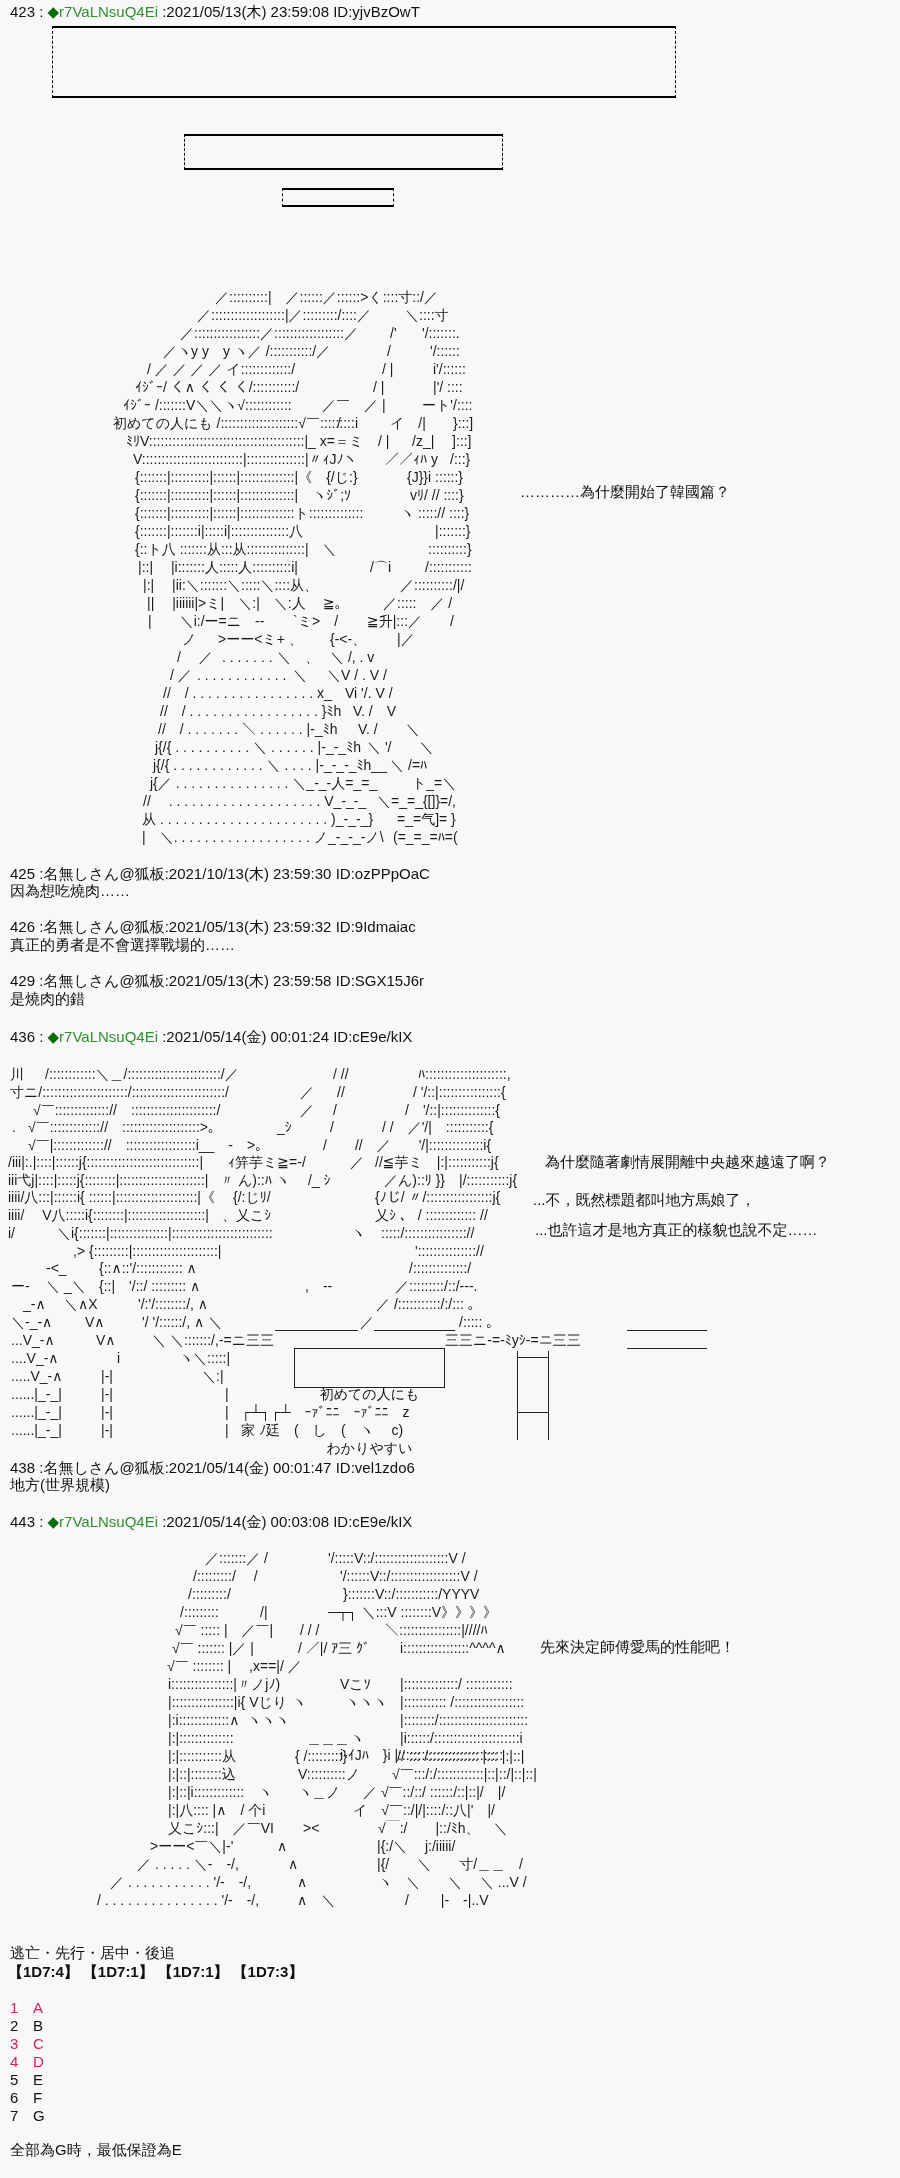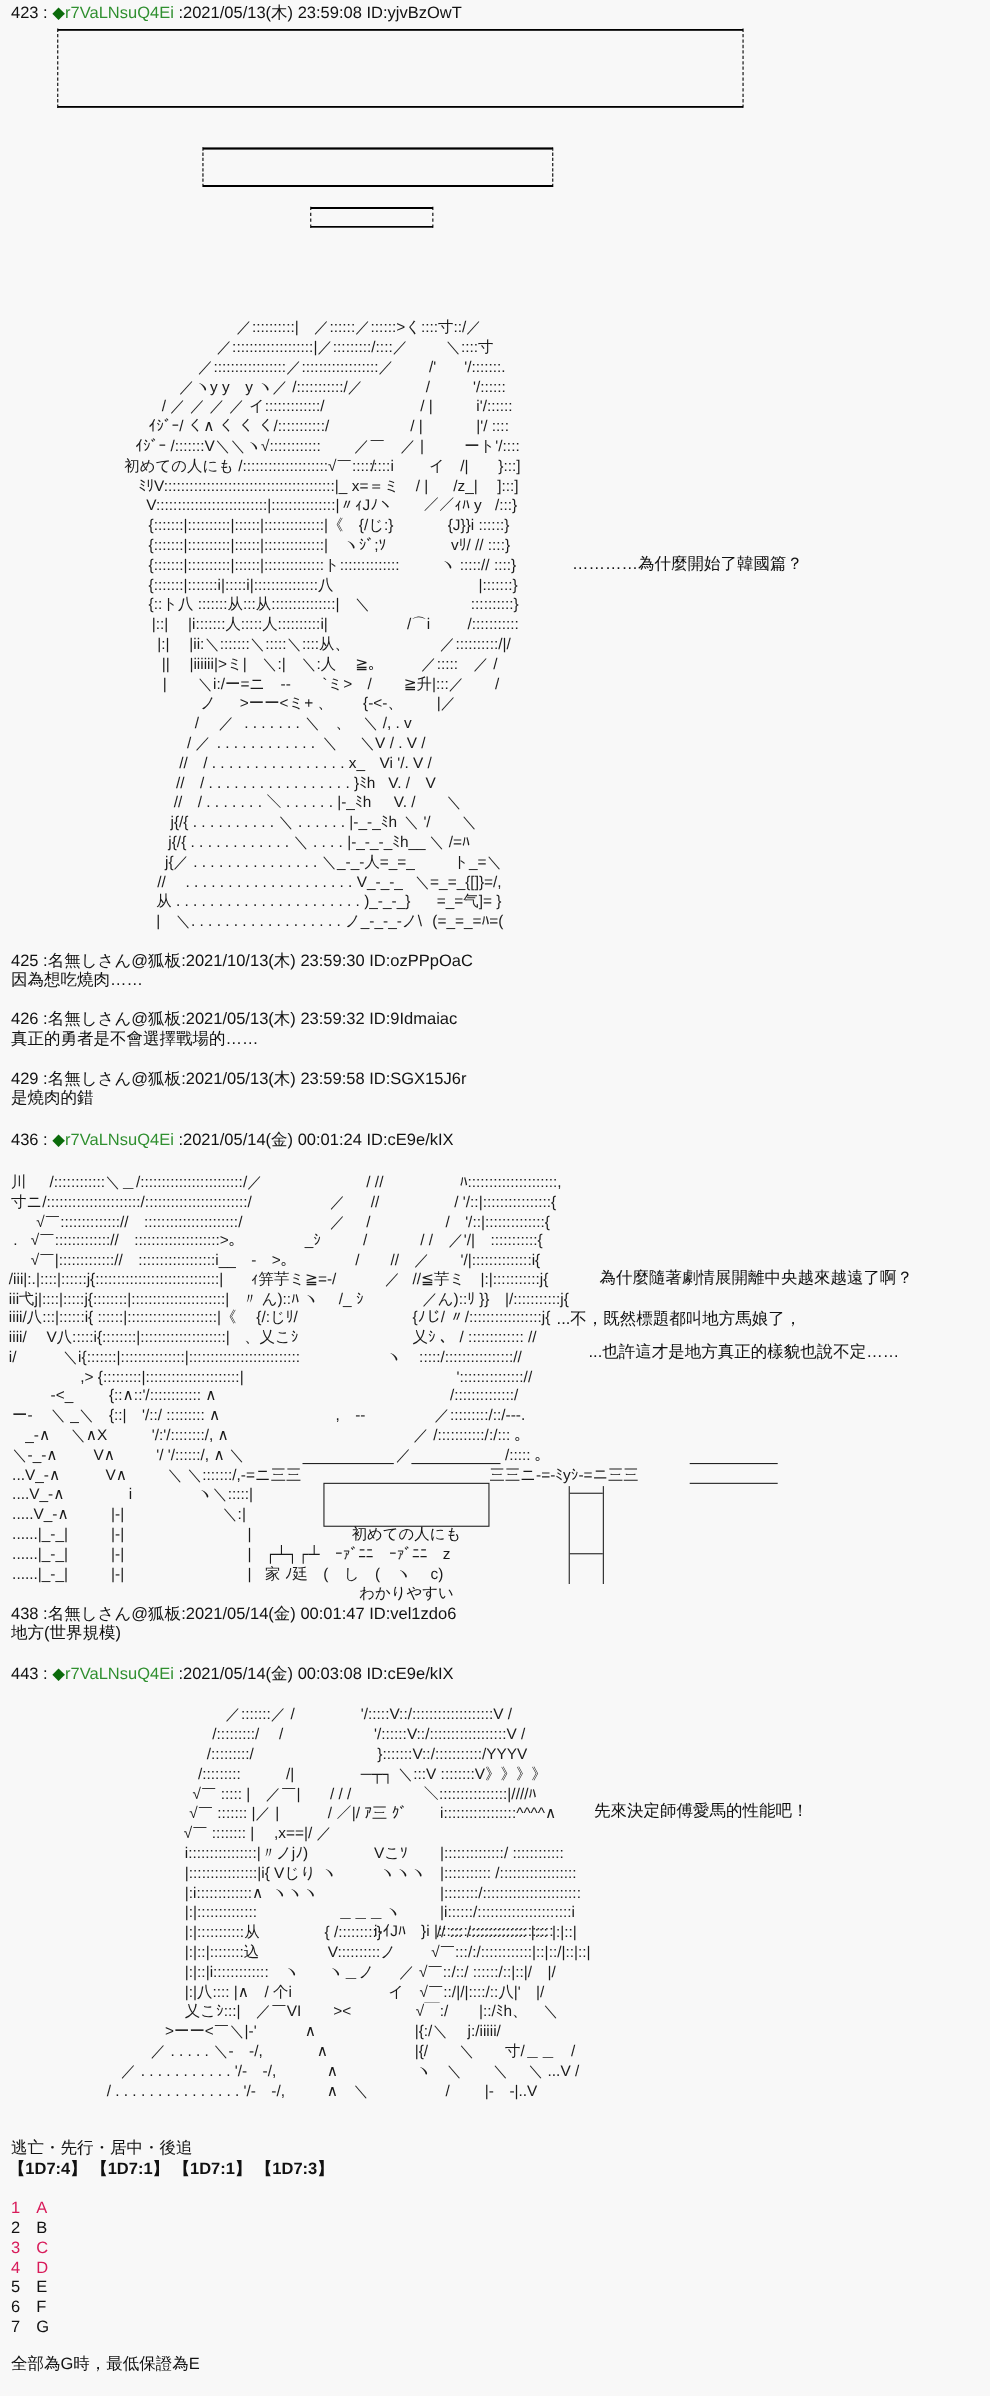--- a/index.html
+++ b/index.html
@@ -108,21 +108,21 @@
     <span class="a" style="left:408px;top:756px">/=ﾊ</span>
     <span class="a" style="left:150px;top:774px">j{／ . . . . . . . . . . . . . . . ＼_-_-人=_=_</span>
     <span class="a" style="left:412px;top:774px">ト_=＼</span>
     <span class="a" style="left:143px;top:792px">//　 . . . . . . . . . . . . . . . . . . . . V_-_-_</span>
     <span class="a" style="left:377px;top:792px">＼=_=_{[]}=/,</span>
     <span class="a" style="left:142px;top:810px">从 . . . . . . . . . . . . . . . . . . . . . . )_-_-_}</span>
     <span class="a" style="left:397px;top:810px">=_=气]= }</span>
     <span class="a" style="left:142px;top:828px">|　＼. . . . . . . . . . . . . . . . . . ノ_-_-_-ノ\</span>
     <span class="a" style="left:393px;top:828px">(=_=_=ﾊ=(</span>
   </div>
-  <div class="t" style="left:520px;top:504px">…………為什麼開始了韓國篇？</div>
+  <div class="t" style="left:520px;top:483px">…………為什麼開始了韓國篇？</div>
 
   <div class="t" style="left:10px;top:865px"><span>425</span><span> :</span><span>名無しさん@狐板</span><span>:2021/10/13(木) 23:59:30 ID:ozPPpOaC</span></div>
   <div class="t" style="left:10px;top:882px">因為想吃燒肉……</div>
 
   <div class="t" style="left:10px;top:918px"><span>426</span><span> :</span><span>名無しさん@狐板</span><span>:2021/05/13(木) 23:59:32 ID:9Idmaiac</span></div>
   <div class="t" style="left:10px;top:936px">真正的勇者是不會選擇戰場的……</div>
 
   <div class="t" style="left:10px;top:972px"><span>429</span><span> :</span><span>名無しさん@狐板</span><span>:2021/05/13(木) 23:59:58 ID:SGX15J6r</span></div>
   <div class="t" style="left:10px;top:990px">是燒肉的錯</div>
 
@@ -213,21 +213,21 @@
     <div class="banner" style="left:294px;top:1348px;width:151px;height:40px">
       <span>初めての人にも</span>
       <span>わかりやすい</span>
     </div>
     <div class="pillar" style="left:517px;top:1351px;width:32px;height:89px">
       <div class="bar" style="top:6px"></div>
       <div class="bar" style="top:61px"></div>
     </div>
   </div>
   <div class="t" style="left:545px;top:1153px">為什麼隨著劇情展開離中央越來越遠了啊？</div>
-  <div class="t" style="left:506px;top:1191px">...不，既然標題都叫地方馬娘了，</div>
+  <div class="t" style="left:533px;top:1191px">...不，既然標題都叫地方馬娘了，</div>
   <div class="t" style="left:535px;top:1221px">...也許這才是地方真正的樣貌也說不定……</div>
 
   <div class="t" style="left:10px;top:1459px"><span>438</span><span> :</span><span>名無しさん@狐板</span><span>:2021/05/14(金) 00:01:47 ID:vel1zdo6</span></div>
   <div class="t" style="left:10px;top:1476px">地方(世界規模)</div>
 
   <div class="t" style="left:10px;top:1513px"><span>443</span><span> : </span><span class="trip-mark">◆</span><span class="trip">r7VaLNsuQ4Ei</span><span> :2021/05/14(金) 00:03:08 ID:cE9e/kIX</span></div>
 
   <div>
     <span class="a" style="left:205px;top:1549px">／:::::::／ /</span>
     <span class="a" style="left:328px;top:1549px">'/:::::V::/:::::::::::::::::::V /</span>

